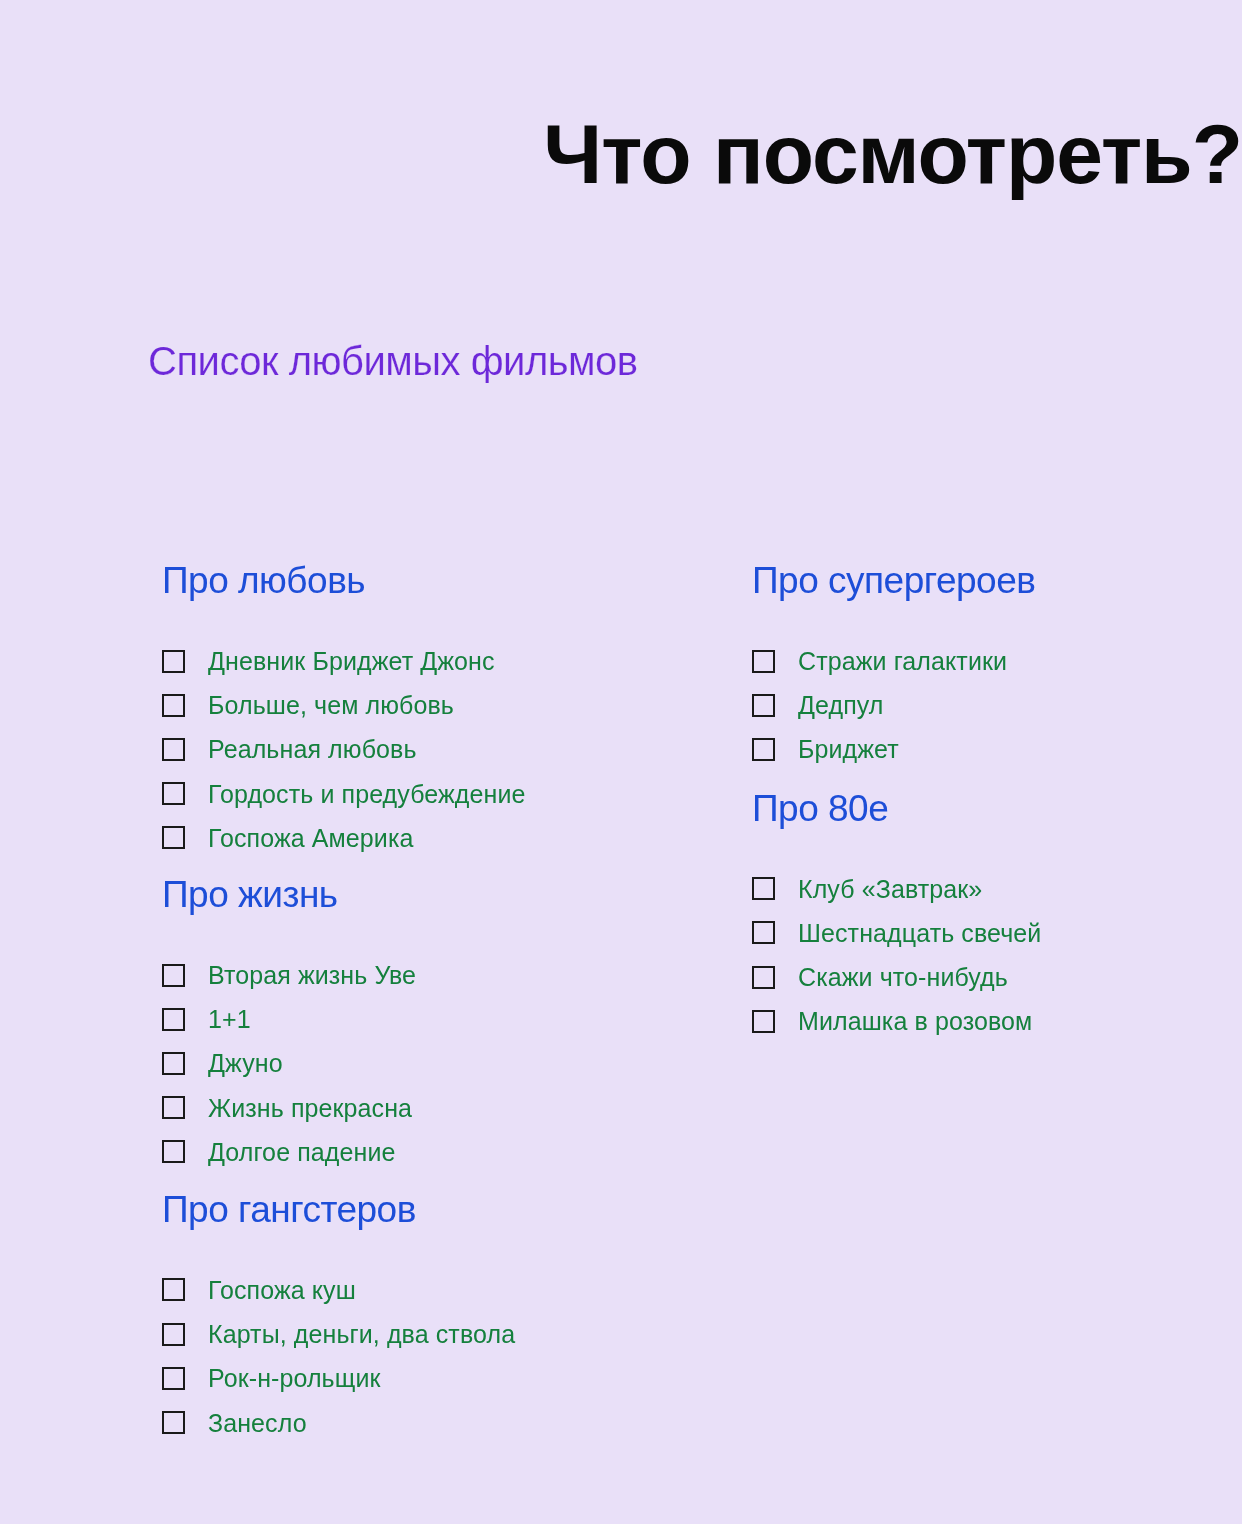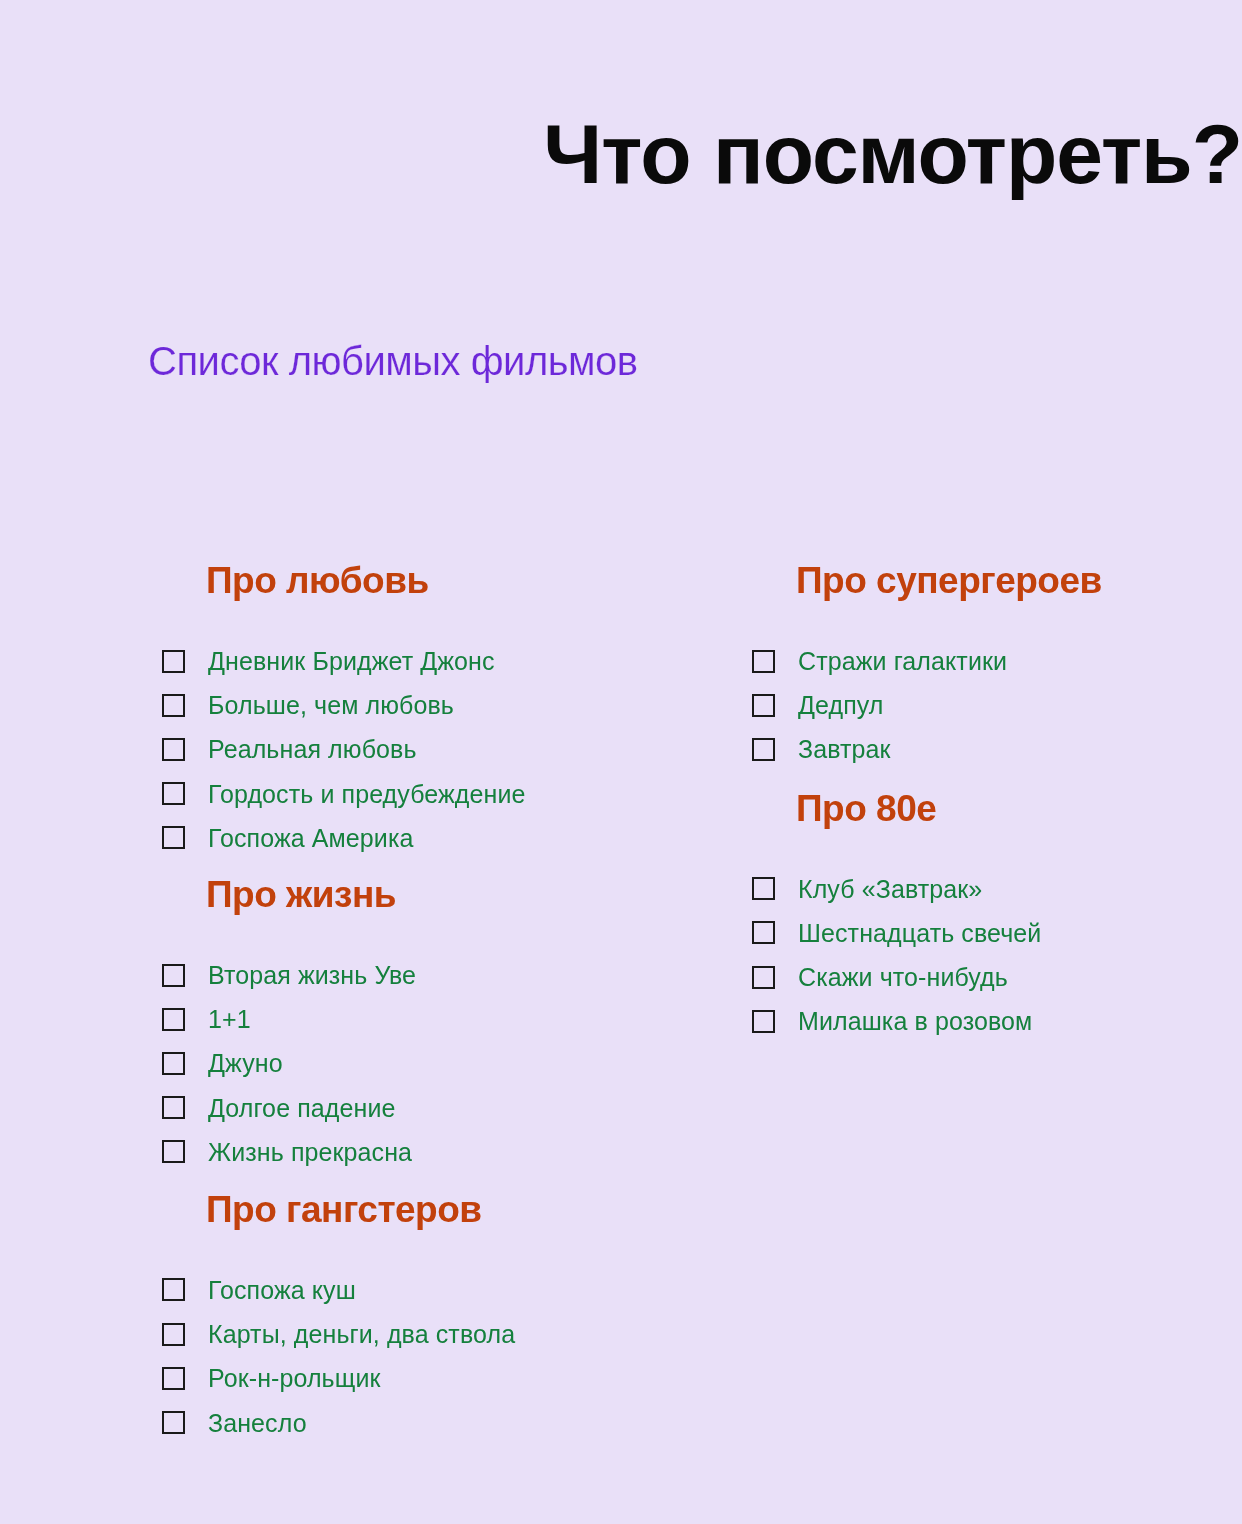--- a/index.html
+++ b/index.html
@@ -40,27 +40,26 @@
     }
     .column {
       position: absolute;
       top: 556px;
     }
     .col-left { left: 162px; }
     .col-right { left: 752px; }
     .section { margin: 0; }
     .section-title {
       font-size: 37px;
-      font-weight: bold;
-      color: #c2410c;
+      font-weight: normal;
+      color: #1d4ed8;
       line-height: 50px;
       height: 50px;
       letter-spacing: -0.5px;
       margin-bottom: 33px;
-      margin-left: 44px;
     }
     .items { margin: 0; padding: 0; list-style: none; }
     .item {
       display: flex;
       align-items: center;
       height: 44.2px;
     }
     .checkbox {
       width: 23px;
       height: 23px;
@@ -125,25 +124,25 @@
       <li class="item">
         <span class="checkbox"></span>
         <span class="item-label">1+1</span>
       </li>
       <li class="item">
         <span class="checkbox"></span>
         <span class="item-label">Джуно</span>
       </li>
       <li class="item">
         <span class="checkbox"></span>
+        <span class="item-label">Жизнь прекрасна</span>
+      </li>
+      <li class="item">
+        <span class="checkbox"></span>
         <span class="item-label">Долгое падение</span>
-      </li>
-      <li class="item">
-        <span class="checkbox"></span>
-        <span class="item-label">Жизнь прекрасна</span>
       </li>
     </ul>
   </section>
 
   <section class="section gap-left-2">
     <div class="section-title">Про гангстеров</div>
     <ul class="items">
       <li class="item">
         <span class="checkbox"></span>
         <span class="item-label">Госпожа куш</span>
@@ -173,21 +172,21 @@
       <li class="item">
         <span class="checkbox"></span>
         <span class="item-label">Стражи галактики</span>
       </li>
       <li class="item">
         <span class="checkbox"></span>
         <span class="item-label">Дедпул</span>
       </li>
       <li class="item">
         <span class="checkbox"></span>
-        <span class="item-label">Завтрак</span>
+        <span class="item-label">Бриджет</span>
       </li>
     </ul>
   </section>
 
   <section class="section gap-right-1">
     <div class="section-title">Про 80е</div>
     <ul class="items">
       <li class="item">
         <span class="checkbox"></span>
         <span class="item-label">Клуб «Завтрак»</span>

